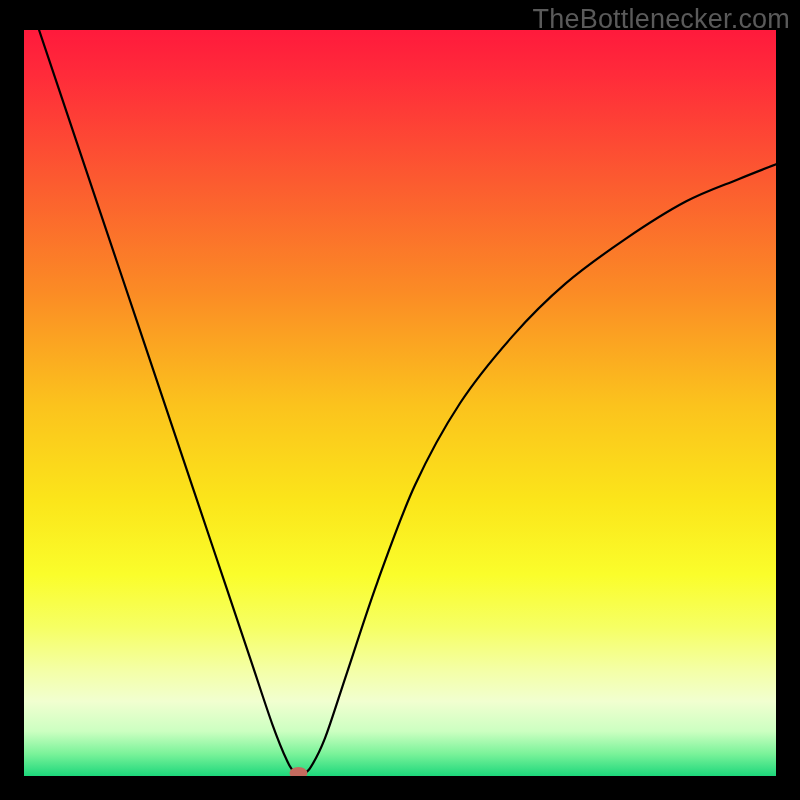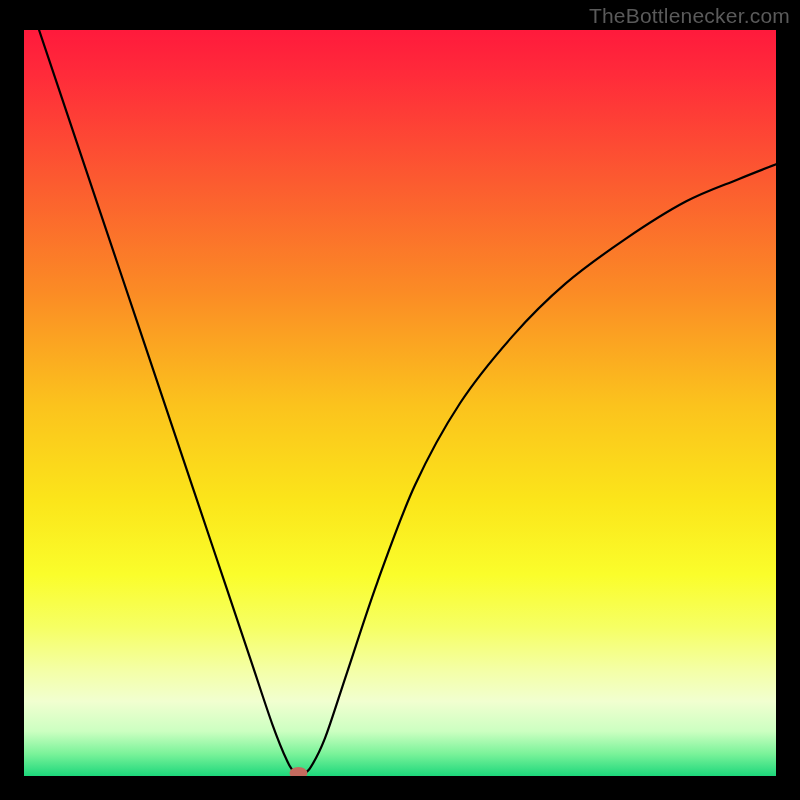--- a/index.html
+++ b/index.html
@@ -9,21 +9,21 @@
     height: 800px;
     background: #000;
     position: relative;
     font-family: Arial, Helvetica, sans-serif;
   }
   .watermark {
     position: absolute;
     top: 4px;
     right: 10px;
     color: #5a5a5a;
-    font-size: 21px;
+    font-size: 27px;
     font-weight: 400;
     z-index: 10;
     letter-spacing: 0.2px;
   }
   .plot-wrap {
     position: absolute;
     left: 24px;
     top: 30px;
     width: 752px;
     height: 746px;

